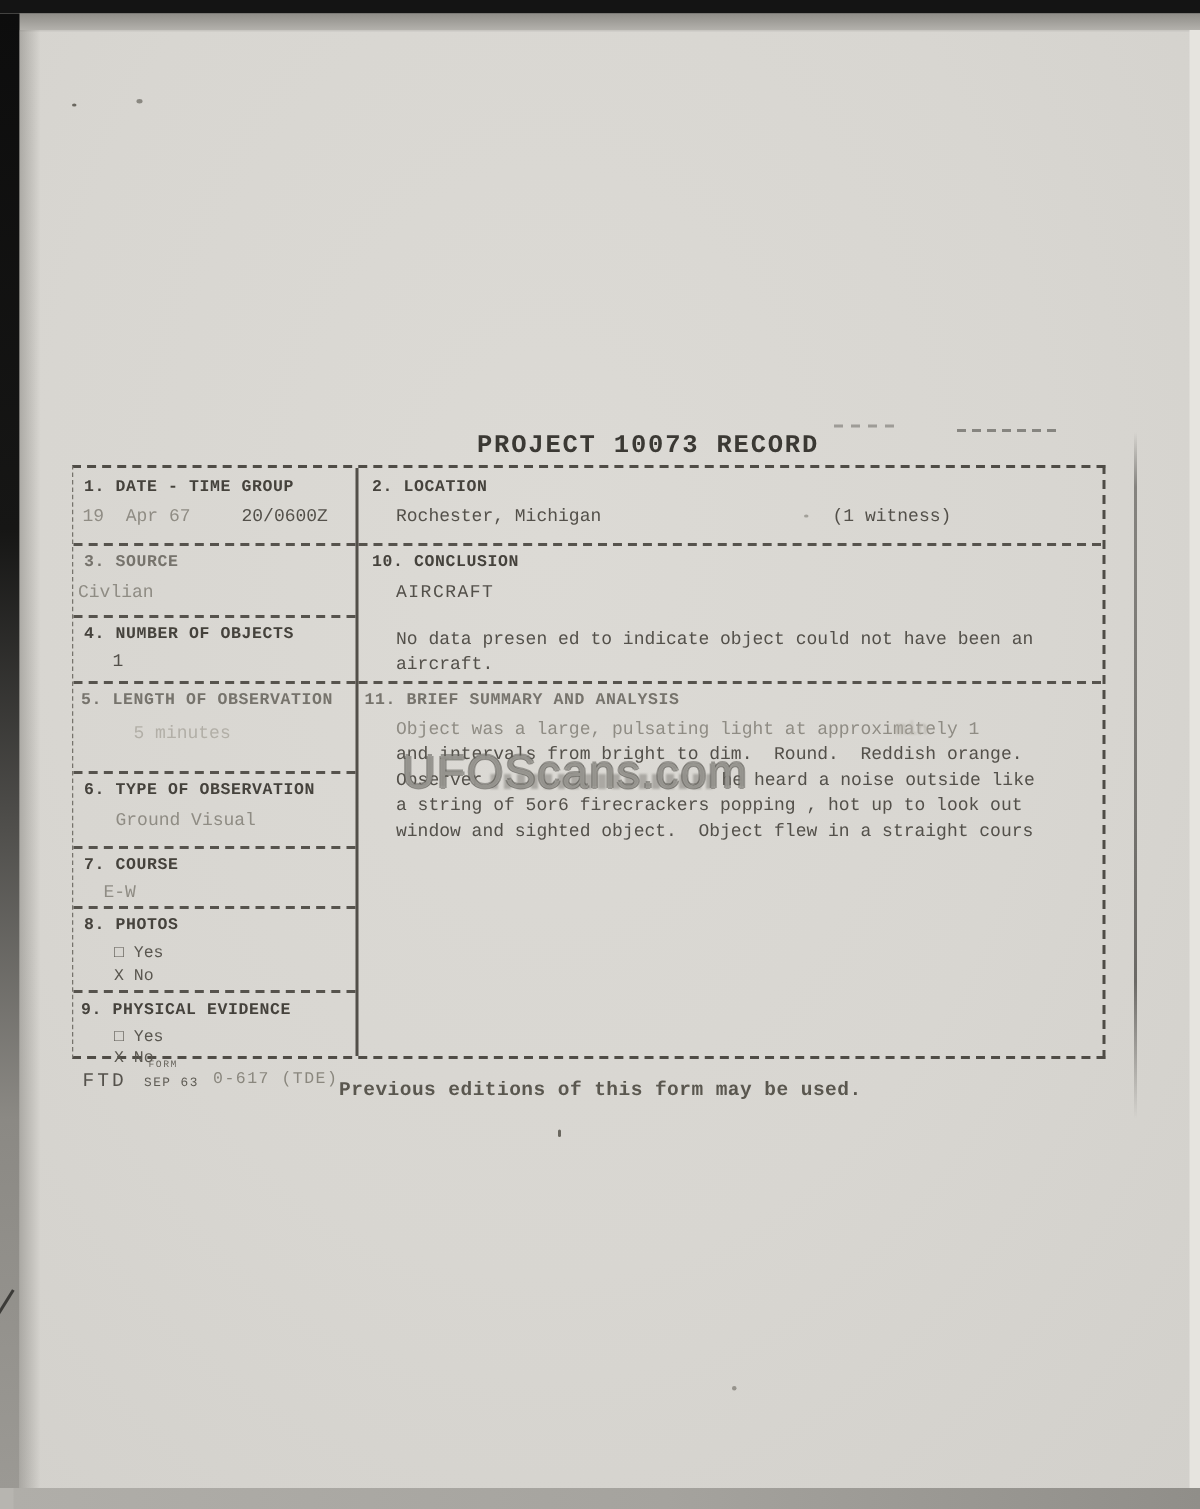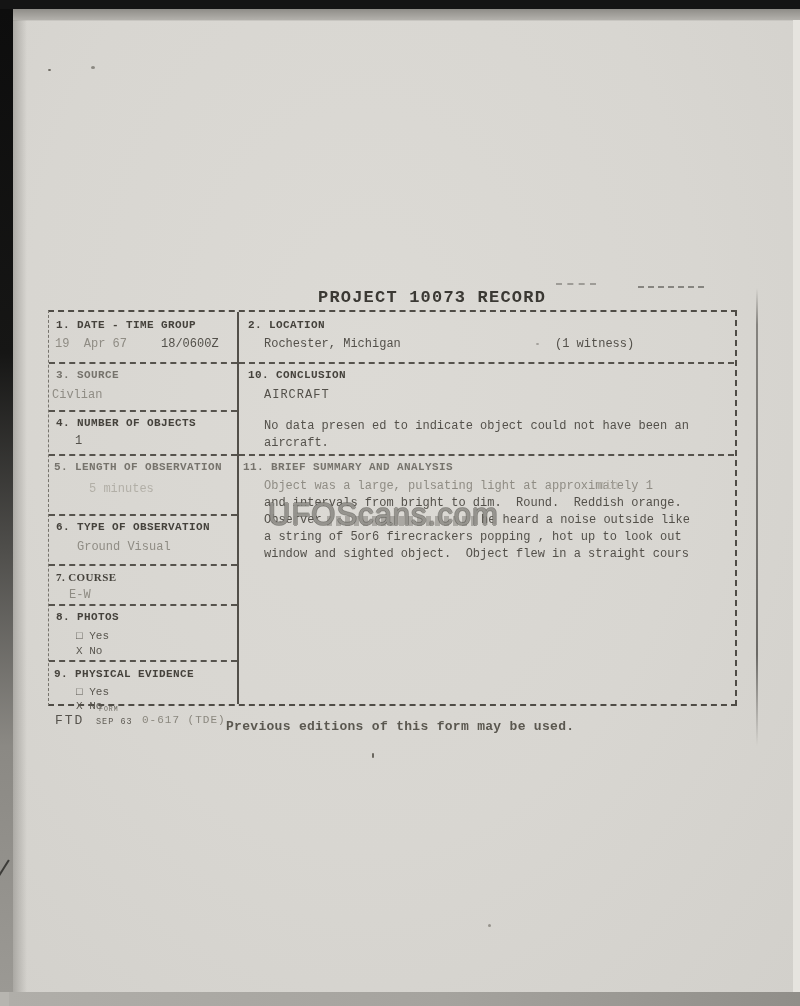--- a/index.html
+++ b/index.html
@@ -98,39 +98,39 @@
   <div class="abs hline" style="left:0;top:202px;width:188px;"></div>
   <div class="abs hline" style="left:0;top:252px;width:188px;"></div>
   <div class="abs hline" style="left:0;top:292px;width:188px;"></div>
   <div class="abs hline" style="left:0;top:348px;width:188px;"></div>
 
   <div class="abs hline" style="left:190px;top:50px;width:495px;"></div>
   <div class="abs hline" style="left:190px;top:142px;width:495px;"></div>
 
   <div class="abs lbl" style="left:7px;top:7px;">1. DATE - TIME GROUP</div>
   <div class="abs val val-faint" style="left:6px;top:25px;">19  Apr 67</div>
-  <div class="abs val" style="left:112px;top:25px;">18/0600Z</div>
+  <div class="abs val" style="left:112px;top:25px;">20/0600Z</div>
 
   <div class="abs lbl" style="left:199px;top:7px;">2. LOCATION</div>
   <div class="abs val" style="left:215px;top:25px;">Rochester, Michigan</div>
   <div class="abs val" style="left:506px;top:25px;">(1 witness)</div>
 
   <div class="abs lbl lbl-faint" style="left:7px;top:57px;">3. SOURCE</div>
   <div class="abs val val-faint" style="left:3px;top:76px;">Civlian</div>
 
   <div class="abs lbl" style="left:7px;top:105px;">4. NUMBER OF OBJECTS</div>
   <div class="abs val" style="left:26px;top:122px;">1</div>
 
   <div class="abs lbl lbl-faint" style="left:5px;top:149px;">5. LENGTH OF OBSERVATION</div>
   <div class="abs val val-xfaint" style="left:40px;top:170px;">5 minutes</div>
 
   <div class="abs lbl" style="left:7px;top:209px;">6. TYPE OF OBSERVATION</div>
   <div class="abs val val-faint" style="left:28px;top:228px;">Ground Visual</div>
 
-  <div class="abs lbl" style="left:7px;top:259px;font-family:Liberation Serif, serif;">7. COURSE</div>
+  <div class="abs lbl" style="left:7px;top:259px;">7. COURSE</div>
   <div class="abs val val-faint" style="left:20px;top:276px;">E-W</div>
 
   <div class="abs lbl" style="left:7px;top:299px;">8. PHOTOS</div>
   <div class="abs chk" style="left:27px;top:317px;">□ Yes</div>
   <div class="abs chk" style="left:27px;top:332px;">X No</div>
 
   <div class="abs lbl" style="left:5px;top:356px;">9. PHYSICAL EVIDENCE</div>
   <div class="abs chk" style="left:27px;top:373px;">□ Yes</div>
   <div class="abs chk" style="left:27px;top:387px;">X No</div>
 

